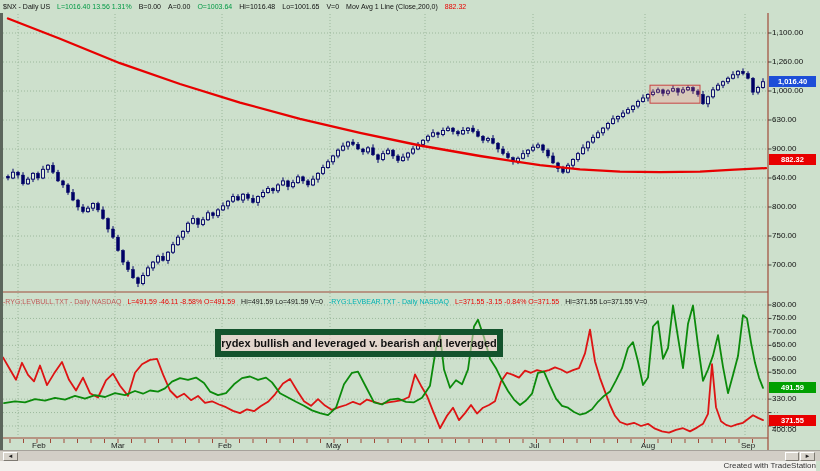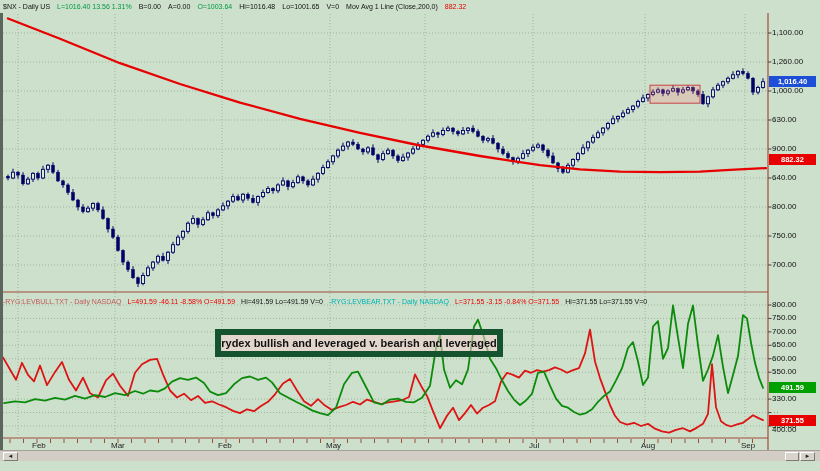--- a/index.html
+++ b/index.html
@@ -511,14 +511,17 @@
   <div class="ann">
     <span>rydex bullish and leveraged v. bearish and leveraged</span>
   </div>
 
   <div class="scroll">
     <button class="sbtn" style="left:3px;width:15px;"><span>◄</span></button>
     <button class="sbtn" style="left:785px;width:14px;"></button>
     <button class="sbtn" style="left:800px;width:15px;"><span>►</span></button>
   </div>
 
+  <div class="credit">
+    <span>Created with TradeStation</span>
+  </div>
 
 </div>
 
 </body></html>

